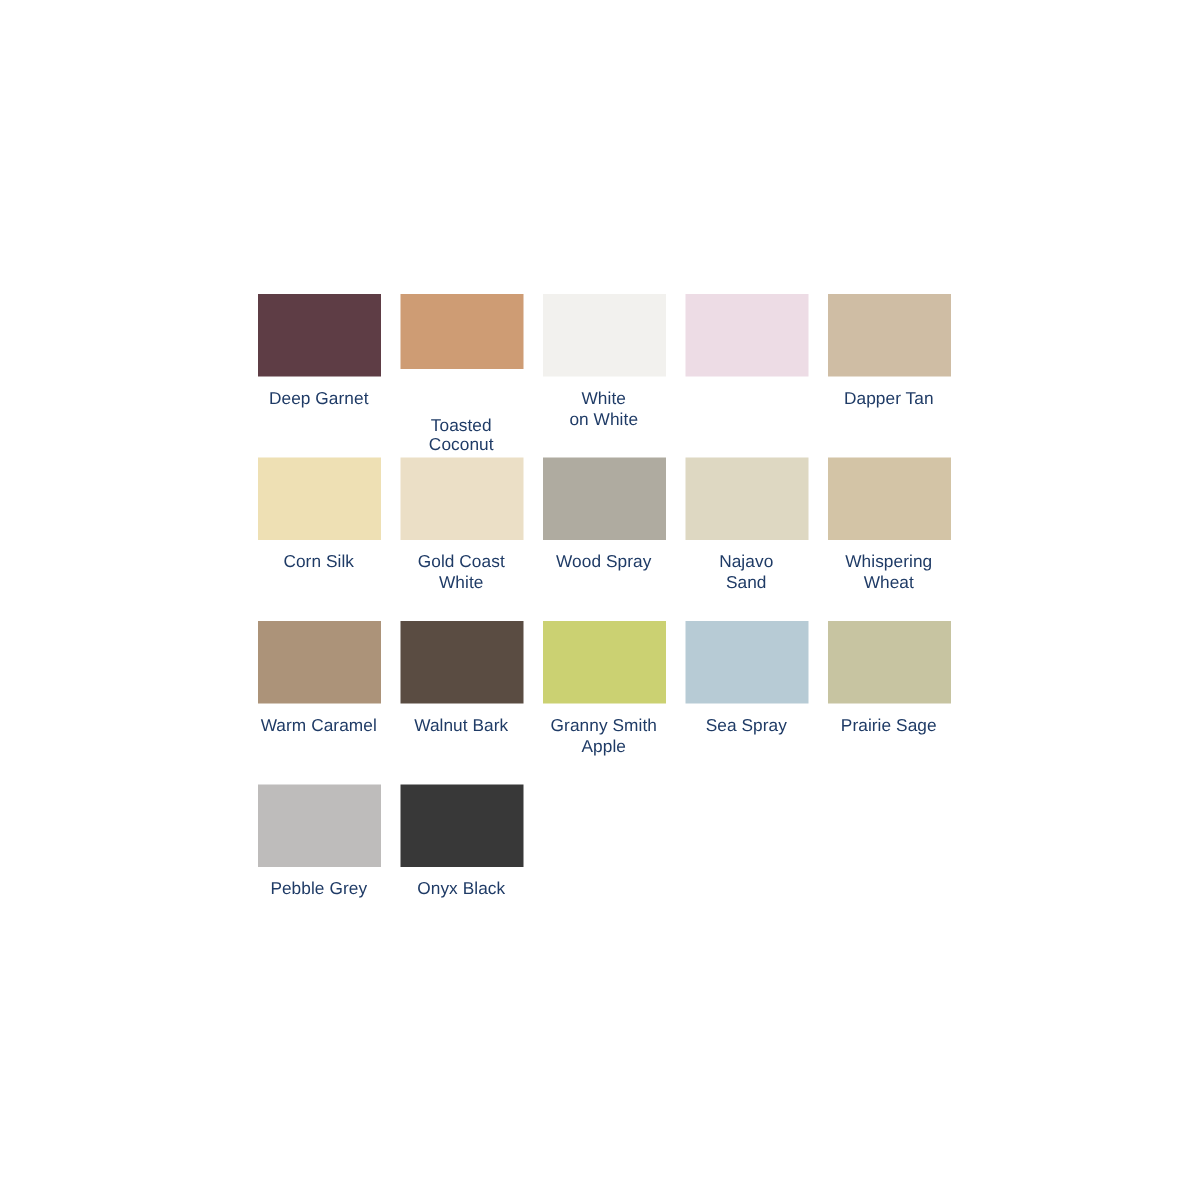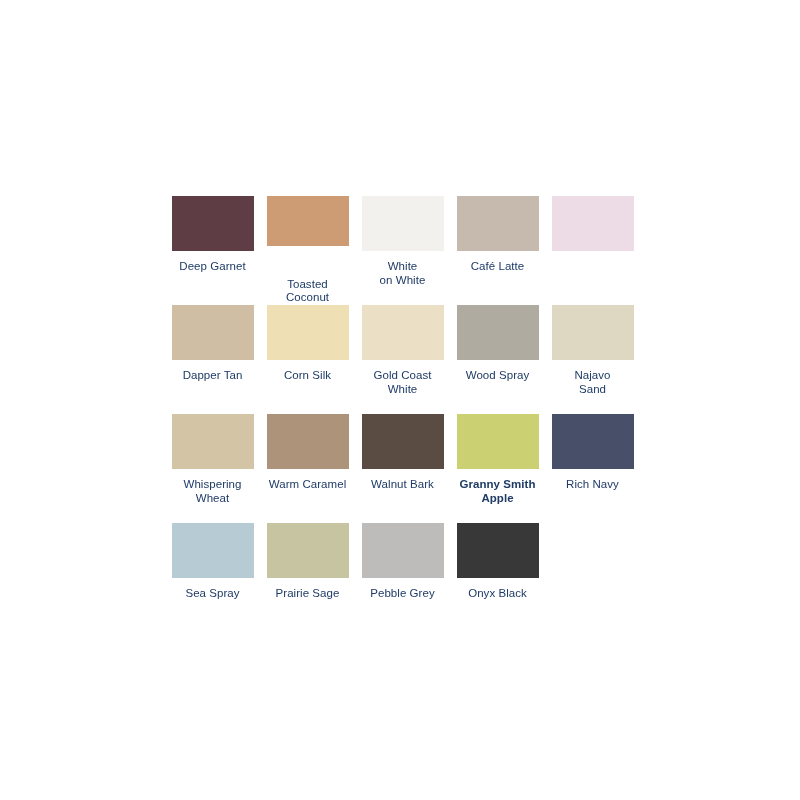--- a/index.html
+++ b/index.html
@@ -66,24 +66,20 @@
         <div class="swatch-chip" style="background-color: rgb(206, 156, 116);"></div>
         <div class="swatch-label" style="color: rgb(31, 59, 102); margin-top: 32px;">Toasted
 Coconut</div>
       </div>
       <div class="swatch-cell">
         <div class="swatch-chip" style="background-color: rgb(242, 241, 238);"></div>
         <div class="swatch-label" style="color: rgb(31, 59, 102);">White
 on White</div>
       </div>
       <div class="swatch-cell">
-        <div class="swatch-chip" style="background-color: rgb(198, 185, 174);"></div>
-        <div class="swatch-label" style="color: rgb(31, 59, 102);">Café Latte</div>
-      </div>
-      <div class="swatch-cell">
         <div class="swatch-chip" style="background-color: rgb(237, 220, 229);"></div>
       </div>
       <div class="swatch-cell">
         <div class="swatch-chip" style="background-color: rgb(207, 189, 164);"></div>
         <div class="swatch-label" style="color: rgb(31, 59, 102);">Dapper Tan</div>
       </div>
       <div class="swatch-cell">
         <div class="swatch-chip" style="background-color: rgb(238, 224, 180);"></div>
         <div class="swatch-label" style="color: rgb(31, 59, 102);">Corn Silk</div>
       </div>
@@ -109,26 +105,22 @@
       <div class="swatch-cell">
         <div class="swatch-chip" style="background-color: rgb(172, 147, 121);"></div>
         <div class="swatch-label" style="color: rgb(31, 59, 102);">Warm Caramel</div>
       </div>
       <div class="swatch-cell">
         <div class="swatch-chip" style="background-color: rgb(90, 76, 66);"></div>
         <div class="swatch-label" style="color: rgb(31, 59, 102);">Walnut Bark</div>
       </div>
       <div class="swatch-cell">
         <div class="swatch-chip" style="background-color: rgb(203, 209, 114);"></div>
-        <div class="swatch-label" style="color: rgb(31, 59, 102); font-weight: bold;">Granny Smith
+        <div class="swatch-label" style="color: rgb(31, 59, 102);">Granny Smith
 Apple</div>
-      </div>
-      <div class="swatch-cell">
-        <div class="swatch-chip" style="background-color: rgb(72, 79, 104);"></div>
-        <div class="swatch-label" style="color: rgb(31, 59, 102);">Rich Navy</div>
       </div>
       <div class="swatch-cell">
         <div class="swatch-chip" style="background-color: rgb(183, 203, 213);"></div>
         <div class="swatch-label" style="color: rgb(31, 59, 102);">Sea Spray</div>
       </div>
       <div class="swatch-cell">
         <div class="swatch-chip" style="background-color: rgb(199, 196, 161);"></div>
         <div class="swatch-label" style="color: rgb(31, 59, 102);">Prairie Sage</div>
       </div>
       <div class="swatch-cell">

